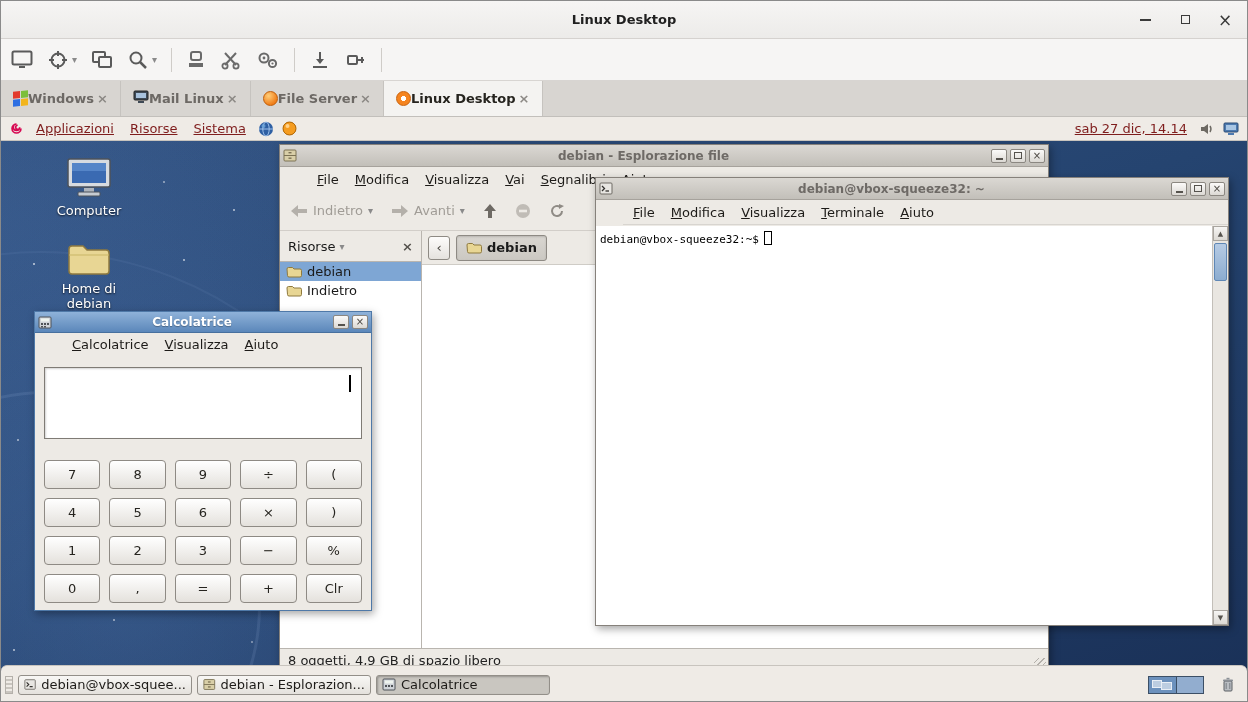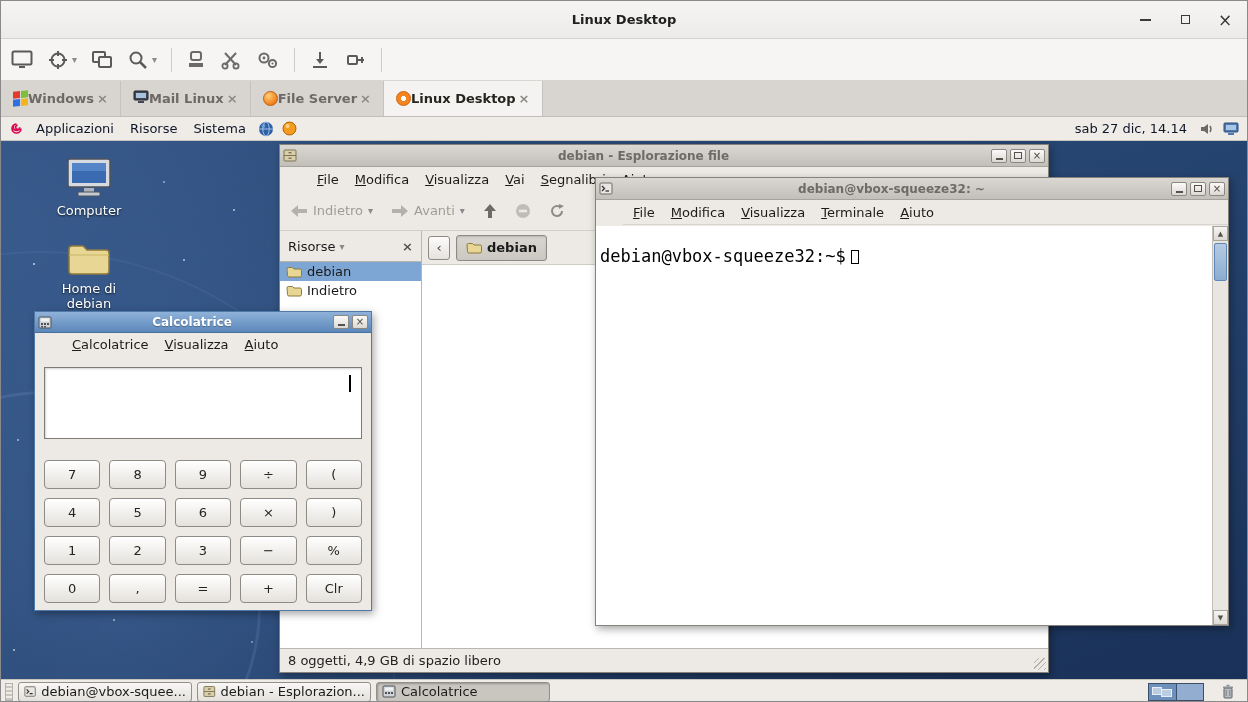--- a/index.html
+++ b/index.html
@@ -28,21 +28,21 @@
   .tab .tclose { color:#8c8985; font-weight:bold; font-size:13px; margin-left:3px; }
   .tab.active { background:#f4f3f1; color:#26241f; }
   .winlogo { display:grid; grid-template-columns:7px 7px; grid-template-rows:7px 7px; gap:1px; transform:skewY(-6deg); }
   .winlogo i { display:block; }
   .orb { width:15px; height:15px; border-radius:50%; }
 
   
   .vm { position:relative; width:100%; height:586px; }
 
   
-  .gpanel { position:absolute; left:0; top:0; right:0; height:24px; background:#efebe6; border-bottom:1px solid #c8c4be; display:flex; align-items:center; font-size:13px; color:#0f172a; z-index:50; }
+  .gpanel { position:absolute; left:0; top:0; right:0; height:24px; background:#efebe6; border-bottom:1px solid #c8c4be; display:flex; align-items:center; font-size:13px; color:#7f1d1d; z-index:50;text-decoration:underline; }
   .gpanel .pmenu { padding:3px 8px; }
   .gpanel .picon { margin:0 4px; display:flex; align-items:center; }
   .gpanel .spacer { flex:1; }
   .clock { padding:0 8px; white-space:nowrap; }
 
   
   .desktop { position:absolute; left:0; top:24px; right:0; bottom:24px; overflow:hidden;
     background:
       radial-gradient(circle at 10% 85%, rgba(95,135,195,.28), transparent 42%),
       radial-gradient(circle at 0% 15%, rgba(80,120,180,.22), transparent 38%),
@@ -97,38 +97,38 @@
   .fitem { position:absolute; width:84px; text-align:center; font-size:13px; color:#111; }
   .fitem .ig { display:flex; justify-content:center; margin-bottom:3px; }
   .fm-status { position:absolute; left:0; bottom:0; right:0; height:24px; background:#edeae5; border-top:1px solid #b9b5af; display:flex; align-items:center; padding:0 8px; font-size:13px; color:#222; }
   .grip { position:absolute; right:2px; bottom:2px; width:12px; height:12px;
     background:repeating-linear-gradient(135deg, transparent 0 3px, #a5a19b 3px 4px); opacity:.8; }
 
   
   #term { left:594px; top:36px; width:634px; height:449px; z-index:2; }
   #term .menubar { height:25px; border-bottom:1px solid #d8d5d0; }
   .term-body { position:absolute; left:0; top:48px; right:0; bottom:0; background:#fff; }
-  .term-text { position:absolute; left:4px; top:20px; right:20px; font-family:"DejaVu Sans Mono","Liberation Mono",monospace; font-size:17px; color:#000; }
+  .term-text { position:absolute; left:4px; top:5px; right:20px; font-family:"DejaVu Sans Mono","Liberation Mono",monospace; font-size:11px; color:#000; }
   .tcursor { display:inline-block; width:8px; height:14px; border:1px solid #000; vertical-align:-2px; margin-left:5px; }
   .vscroll { position:absolute; right:0; top:0; bottom:0; width:16px; background:#e9e6e1; border-left:1px solid #c3bfb9; }
   .sbtn { position:absolute; left:0; width:15px; height:15px; display:grid; place-items:center; font-size:7px; color:#55524d; border:1px solid #a9a59f; background:linear-gradient(#f6f5f3,#dcd9d4); }
   .sbtn.up { top:0; } .sbtn.dn { bottom:0; }
   .sthumb { position:absolute; left:1px; top:17px; width:13px; height:38px; border:1px solid #5f87b5; border-radius:2px; background:linear-gradient(#b6cbe4,#8caccf); }
 
   
   #calc { left:33px; top:170px; width:338px; height:300px; z-index:3; border-color:#4f79a8; }
   #calc .wtitle { height:21px; }
   #calc .menubar { height:23px; }
   .calc-display { position:relative; margin:11px 9px 0; height:72px; background:#fff; border:1px solid #7f7b75; box-shadow:inset 1px 1px 2px rgba(0,0,0,.18); }
   .caret { position:absolute; right:10px; top:7px; width:2px; height:17px; background:#000; }
   .calc-grid { display:grid; grid-template-columns:repeat(5,1fr); gap:9px; margin:21px 9px 0; }
   .cbtn { height:29px; border:1px solid #8e8a84; border-radius:4px; background:linear-gradient(#ffffff,#e4e1dc); display:grid; place-items:center; font-size:13px; color:#26241f; box-shadow:0 1px 0 rgba(255,255,255,.7) inset; }
 
   
-  .gtask { position:absolute; left:0; bottom:0; right:0; height:24px; background:#efebe6; border-top:1px solid #c8c4be; display:flex; align-items:center; padding:0 4px; gap:5px; z-index:50; }
+  .gtask { position:absolute; left:0; bottom:0; right:0; height:38px; background:#efebe6; border-top:1px solid #c8c4be; display:flex; align-items:center; padding:0 4px; gap:5px; z-index:50;border-radius:6px; }
   .handle { width:8px; height:18px; background:repeating-linear-gradient(0deg,#c9c5bf 0 2px, transparent 2px 4px); border:1px solid #b4b0aa; }
   .taskbtn { width:174px; height:20px; display:flex; align-items:center; gap:5px; padding:0 5px; border:1px solid #938f89; border-radius:3px; background:linear-gradient(#f8f7f5,#e4e1dc); font-size:13px; color:#1d1b18; overflow:hidden; white-space:nowrap; }
   .taskbtn.pressed { background:#c9c6c0; box-shadow:inset 1px 1px 2px rgba(0,0,0,.25); }
   .gtask .spacer { flex:1; }
   .wswitch { display:flex; border:1px solid #3c4f66; }
   .wcell { width:27px; height:16px; position:relative; }
   .wcell.act { background:#6c91bd; }
   .wcell.oth { background:#92adcf; border-left:1px solid #3c4f66; }
   .miniwin { position:absolute; border:1px solid #e8eef6; background:rgba(255,255,255,.55); }
 </style>

